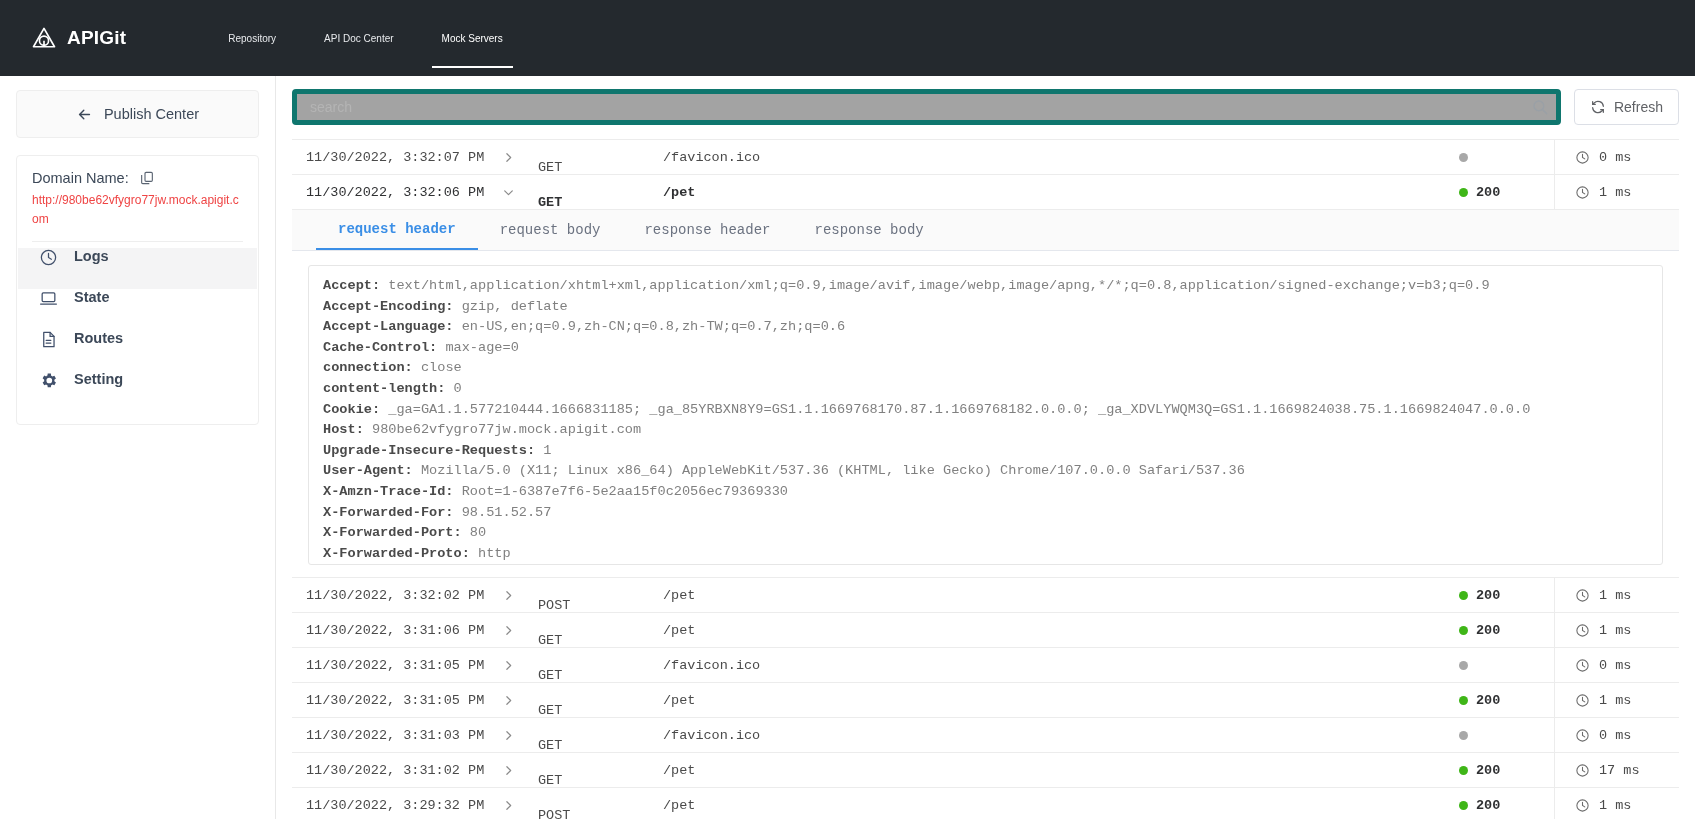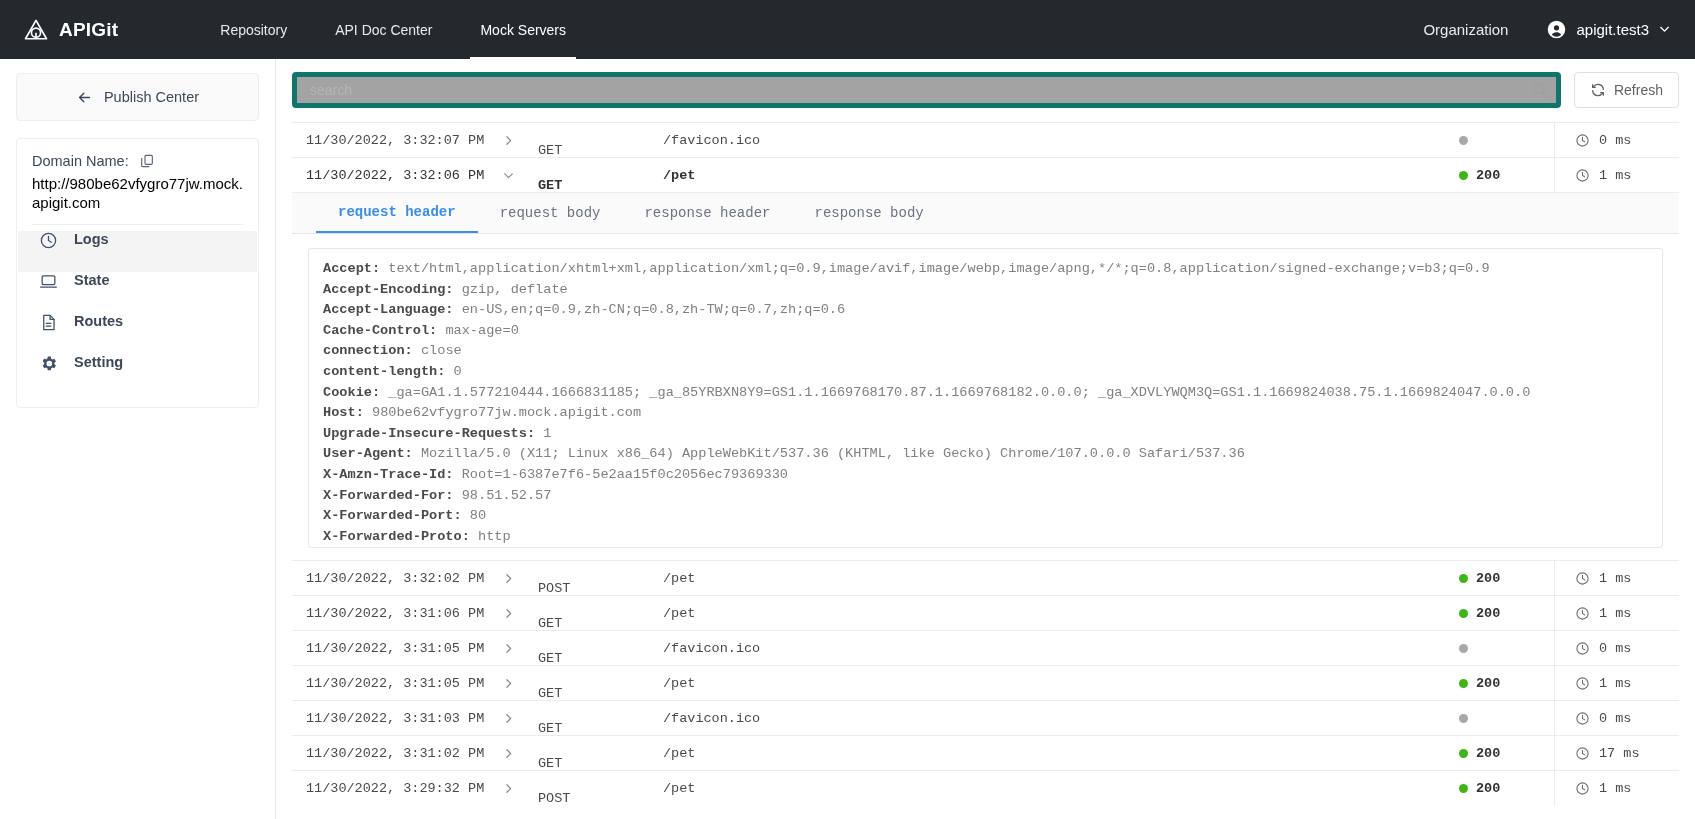--- a/index.html
+++ b/index.html
@@ -6,41 +6,42 @@
   html, body {
     margin: 0; padding: 0;
     width: 1695px; height: 819px;
     background: #ffffff;
     font-family: "Liberation Sans", sans-serif;
     overflow: hidden;
   }
 
   
   .topbar {
-    height: 59px;
+    height: 76px;
     background: #24292e;
     display: flex;
     align-items: center;
     position: relative;
+    padding-left: 8px;
   }
   .brand {
     display: flex; align-items: center; gap: 9px;
     margin-left: 22px;
   }
   .brand-logo { width: 28px; height: 28px; color: #ffffff; display:block; }
   .brand-name {
     color: #ffffff; font-size: 19px; font-weight: bold; letter-spacing: .2px;
   }
   .nav-links {
     display: flex; align-items: center;
     margin-left: 78px;
     height: 59px;
   }
   .nav-link {
-    color: #e8eaed; font-size: 14px;
+    color: #e8eaed; font-size: 10px;
     padding: 0 24px;
     height: 59px; display: flex; align-items: center;
     cursor: pointer;
     position: relative;
     white-space: nowrap;
   }
   .nav-link.active { color: #ffffff; }
   .nav-link.active::after {
     content: ""; position: absolute;
     left: 14px; right: 14px; bottom: 0; height: 2px; background: #ffffff;
@@ -89,21 +90,21 @@
     padding: 14px 0 12px 0;
   }
   .domain-row {
     display: flex; align-items: center; gap: 10px;
     padding: 0 15px;
   }
   .domain-label { font-size: 14.5px; color: #3c4858; }
   .copy-icon { width: 16px; height: 16px; color: #5a6472; display:block; cursor:pointer; }
   .domain-value {
     padding: 5px 15px 0 15px;
-    font-size: 15px; color: #000000;
+    font-size: 12px; color: #ef4444;
     line-height: 19px;
     word-break: break-all;
   }
   .panel-divider {
     height: 1px; background: #eeeeee;
     margin: 12px 15px 6px 15px;
   }
   .nav-item {
     display: flex; align-items: flex-start; gap: 16px;
     height: 41px;
@@ -232,32 +233,20 @@
       <path d="M16 5 L28 26 L4 26 Z" stroke-linejoin="round"></path>
       <circle cx="16" cy="19" r="5.2"></circle>
       <path d="M16 19 L16 26"></path>
     </svg>
     <span class="brand-name">APIGit</span>
   </div>
   <div class="nav-links">
     <div class="nav-link">Repository</div>
     <div class="nav-link">API Doc Center</div>
     <div class="nav-link active">Mock Servers</div>
-  </div>
-  <div class="topbar-right">
-    <div class="org-link">Organization</div>
-    <div class="user-box">
-      <svg class="user-avatar" viewBox="0 0 24 24" fill="currentColor">
-        <path d="M12 2a10 10 0 100 20 10 10 0 000-20zm0 5a3 3 0 110 6 3 3 0 010-6zm0 13.2a7.2 7.2 0 01-5.2-2.2c.1-1.9 4-2.9 5.2-2.9s5.1 1 5.2 2.9a7.2 7.2 0 01-5.2 2.2z"></path>
-      </svg>
-      <span class="user-name">apigit.test3</span>
-      <svg class="caret" viewBox="0 0 24 24" fill="none" stroke="currentColor" stroke-width="2.4">
-        <path d="M5 8l7 7 7-7" stroke-linecap="round" stroke-linejoin="round"></path>
-      </svg>
-    </div>
   </div>
 </div>
 
 <div class="layout">
 
   <div class="sidebar">
     <div class="publish-btn">
       <svg class="back-arrow" viewBox="0 0 24 24" fill="none" stroke="currentColor" stroke-width="2">
         <path d="M19 12H5M5 12l6-6M5 12l6 6" stroke-linecap="round" stroke-linejoin="round"></path>
       </svg>

